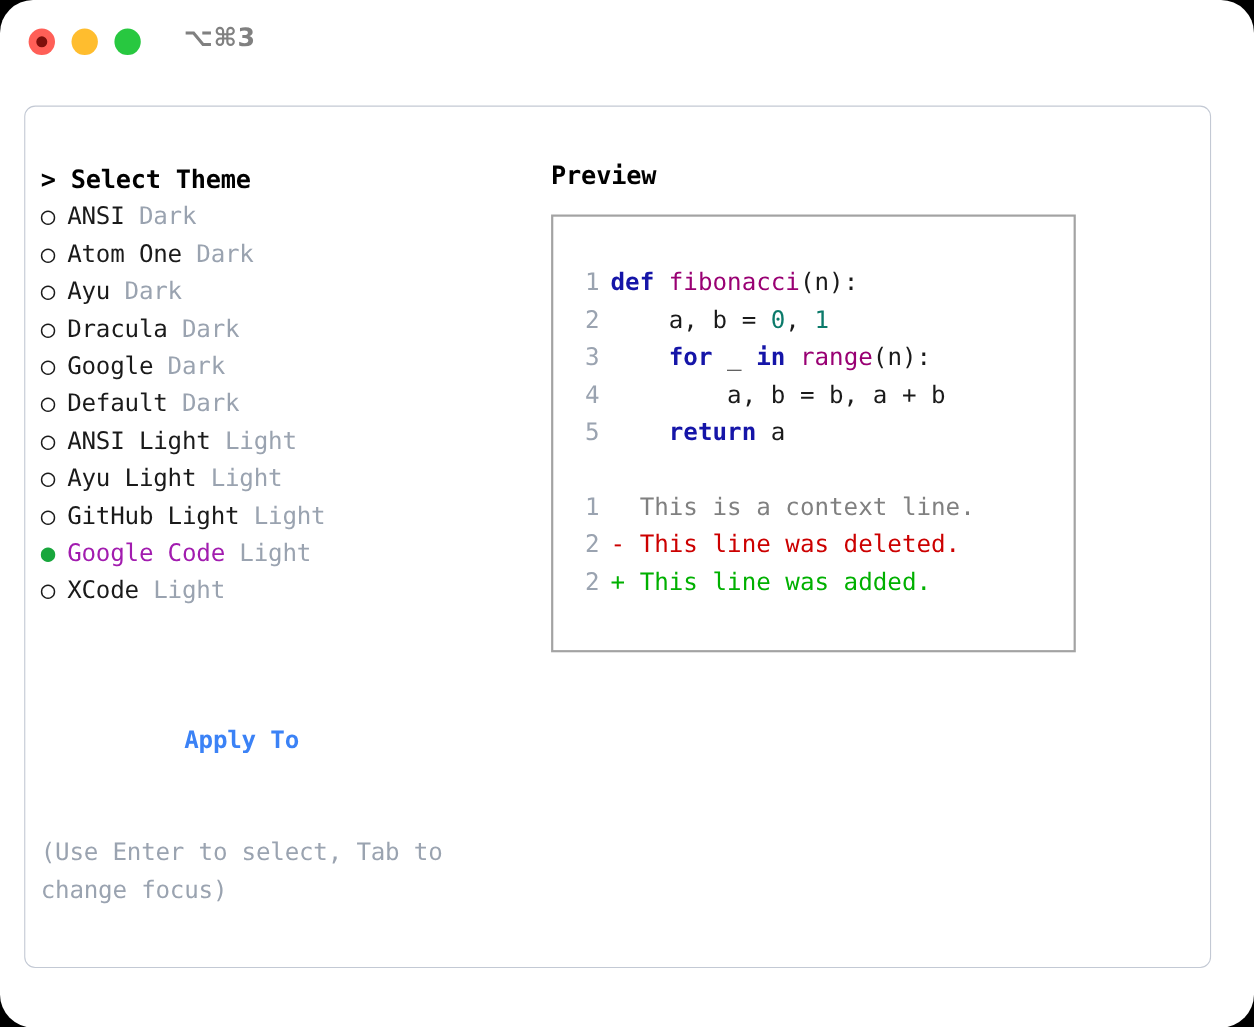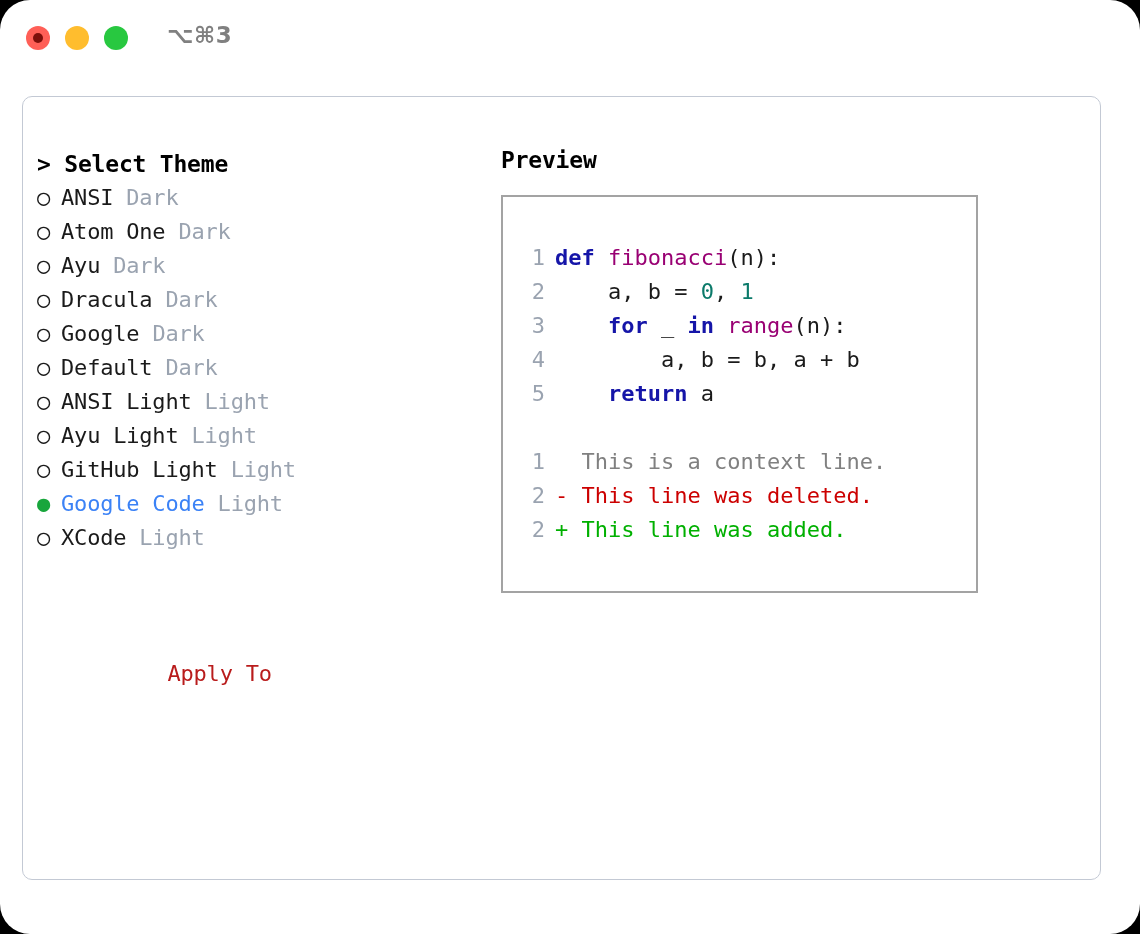--- a/index.html
+++ b/index.html
@@ -111,30 +111,30 @@
     letter-spacing: -0.2px;
     height: 34px;
   }
   .marker {
     display: inline-block;
     width: 11px;
     text-align: left;
   }
   .opt .label { color: #1a1a1a; }
   .opt .variant { color: #9aa3b0; text-align: right; }
-  .opt.selected .label { color: #3b82f6; }
+  .opt.selected .label { color: #a21caf; }
   .opt.selected .marker { color: #18a63c; }
 
   .spacer { height: 34px; }
 
   .apply-title {
     white-space: pre;
     letter-spacing: -0.2px;
-    font-weight: 400;
-    color: #b91c1c;
+    font-weight: 700;
+    color: #3b82f6;
   }
 
   .hint {
     margin-top: 34px;
     color: #9aa3b0;
     white-space: pre-wrap;
     letter-spacing: -0.2px;
     width: 400px;
   }
 
@@ -223,20 +223,21 @@
           </div>
 
         <div class="spacer"></div>
 
         <div class="apply-title">
           <span class="marker"> </span>
           <span>Apply To</span>
         </div>
 
 
+        <div class="hint">(Use Enter to select, Tab to change focus)</div>
       </div>
 
       <div class="right-col">
         <div class="preview-title">Preview</div>
         <div class="preview-box">
           <div class="code" id="code-block"><div><span class="ln">1</span><span class="tok-kw">def </span><span class="tok-fn">fibonacci</span><span class="tok-plain">(n):</span></div><div><span class="ln">2</span><span class="tok-plain">    a, b = </span><span class="tok-num">0</span><span class="tok-plain">, </span><span class="tok-num">1</span></div><div><span class="ln">3</span><span class="tok-plain">    </span><span class="tok-kw">for</span><span class="tok-plain"> _ </span><span class="tok-kw">in</span><span class="tok-plain"> </span><span class="tok-fn">range</span><span class="tok-plain">(n):</span></div><div><span class="ln">4</span><span class="tok-plain">        a, b = b, a + b</span></div><div><span class="ln">5</span><span class="tok-plain">    </span><span class="tok-kw">return</span><span class="tok-plain"> a</span></div><div class="blank-line"></div><div><span class="ln">1</span><span class="tok-ctx">  </span><span class="tok-ctx">This is a context line.</span></div><div><span class="ln">2</span><span class="tok-del">- </span><span class="tok-del">This line was deleted.</span></div><div><span class="ln">2</span><span class="tok-add">+ </span><span class="tok-add">This line was added.</span></div></div>
         </div>
       </div>
 
     </div>

